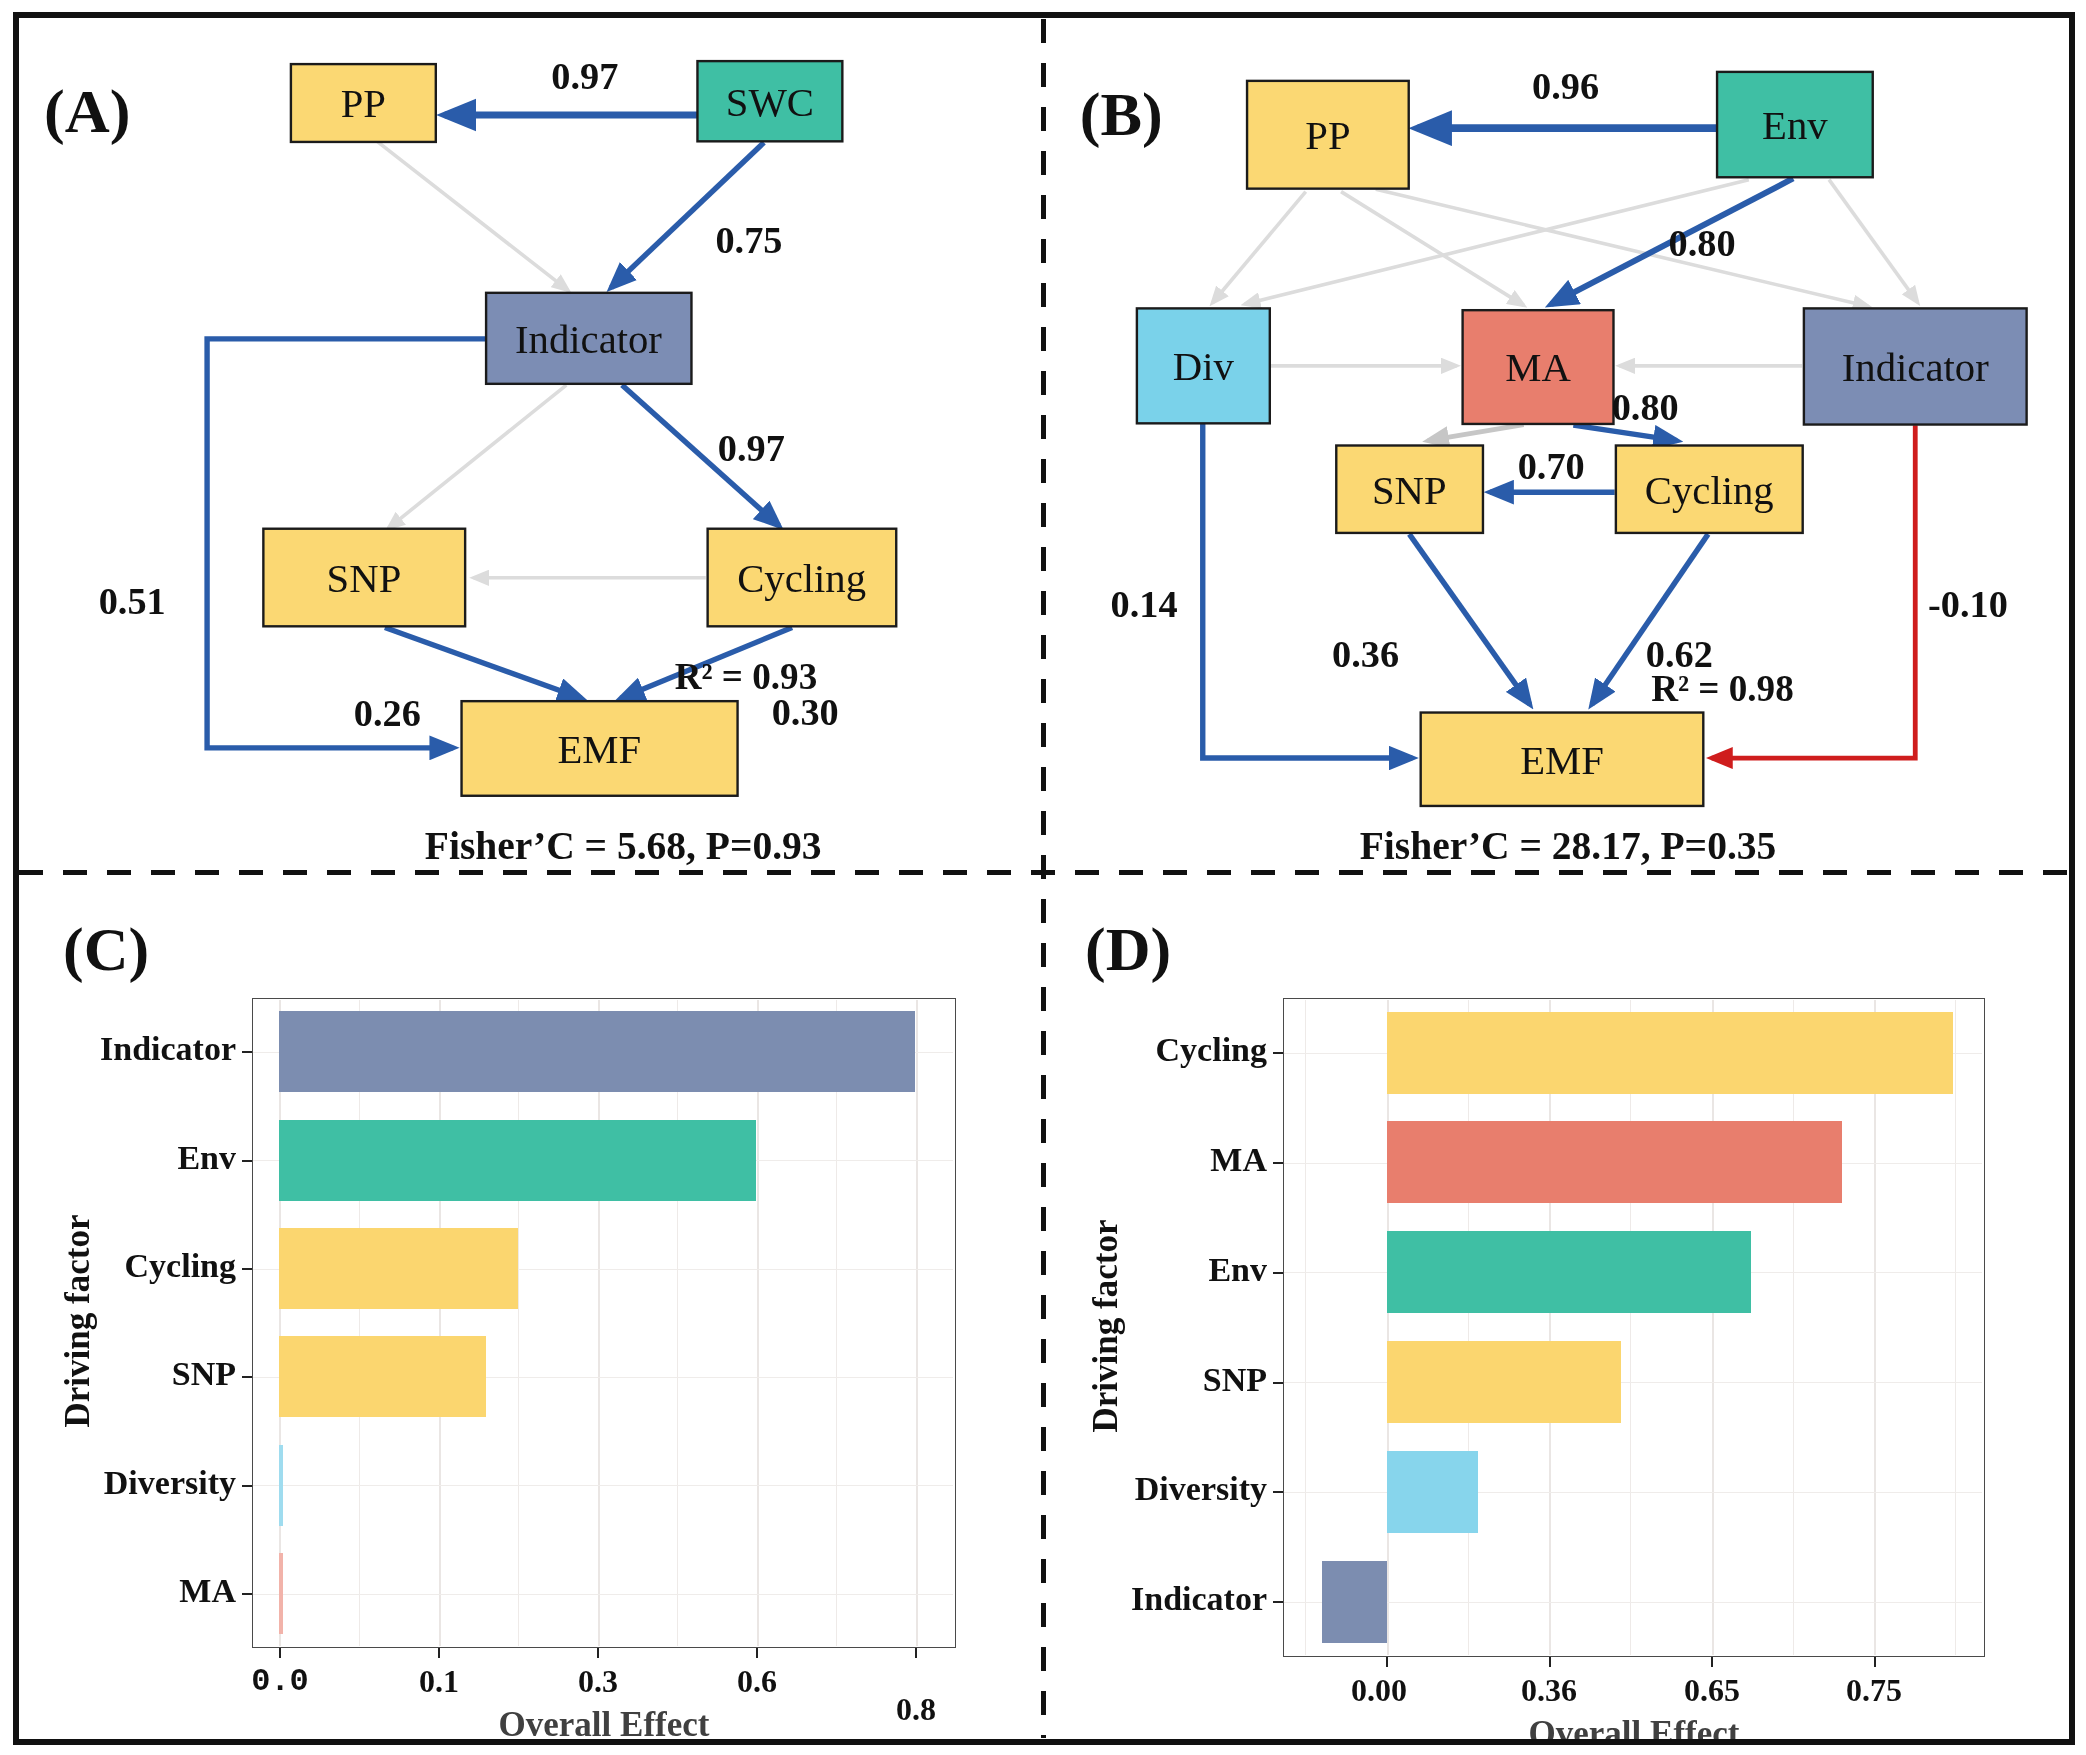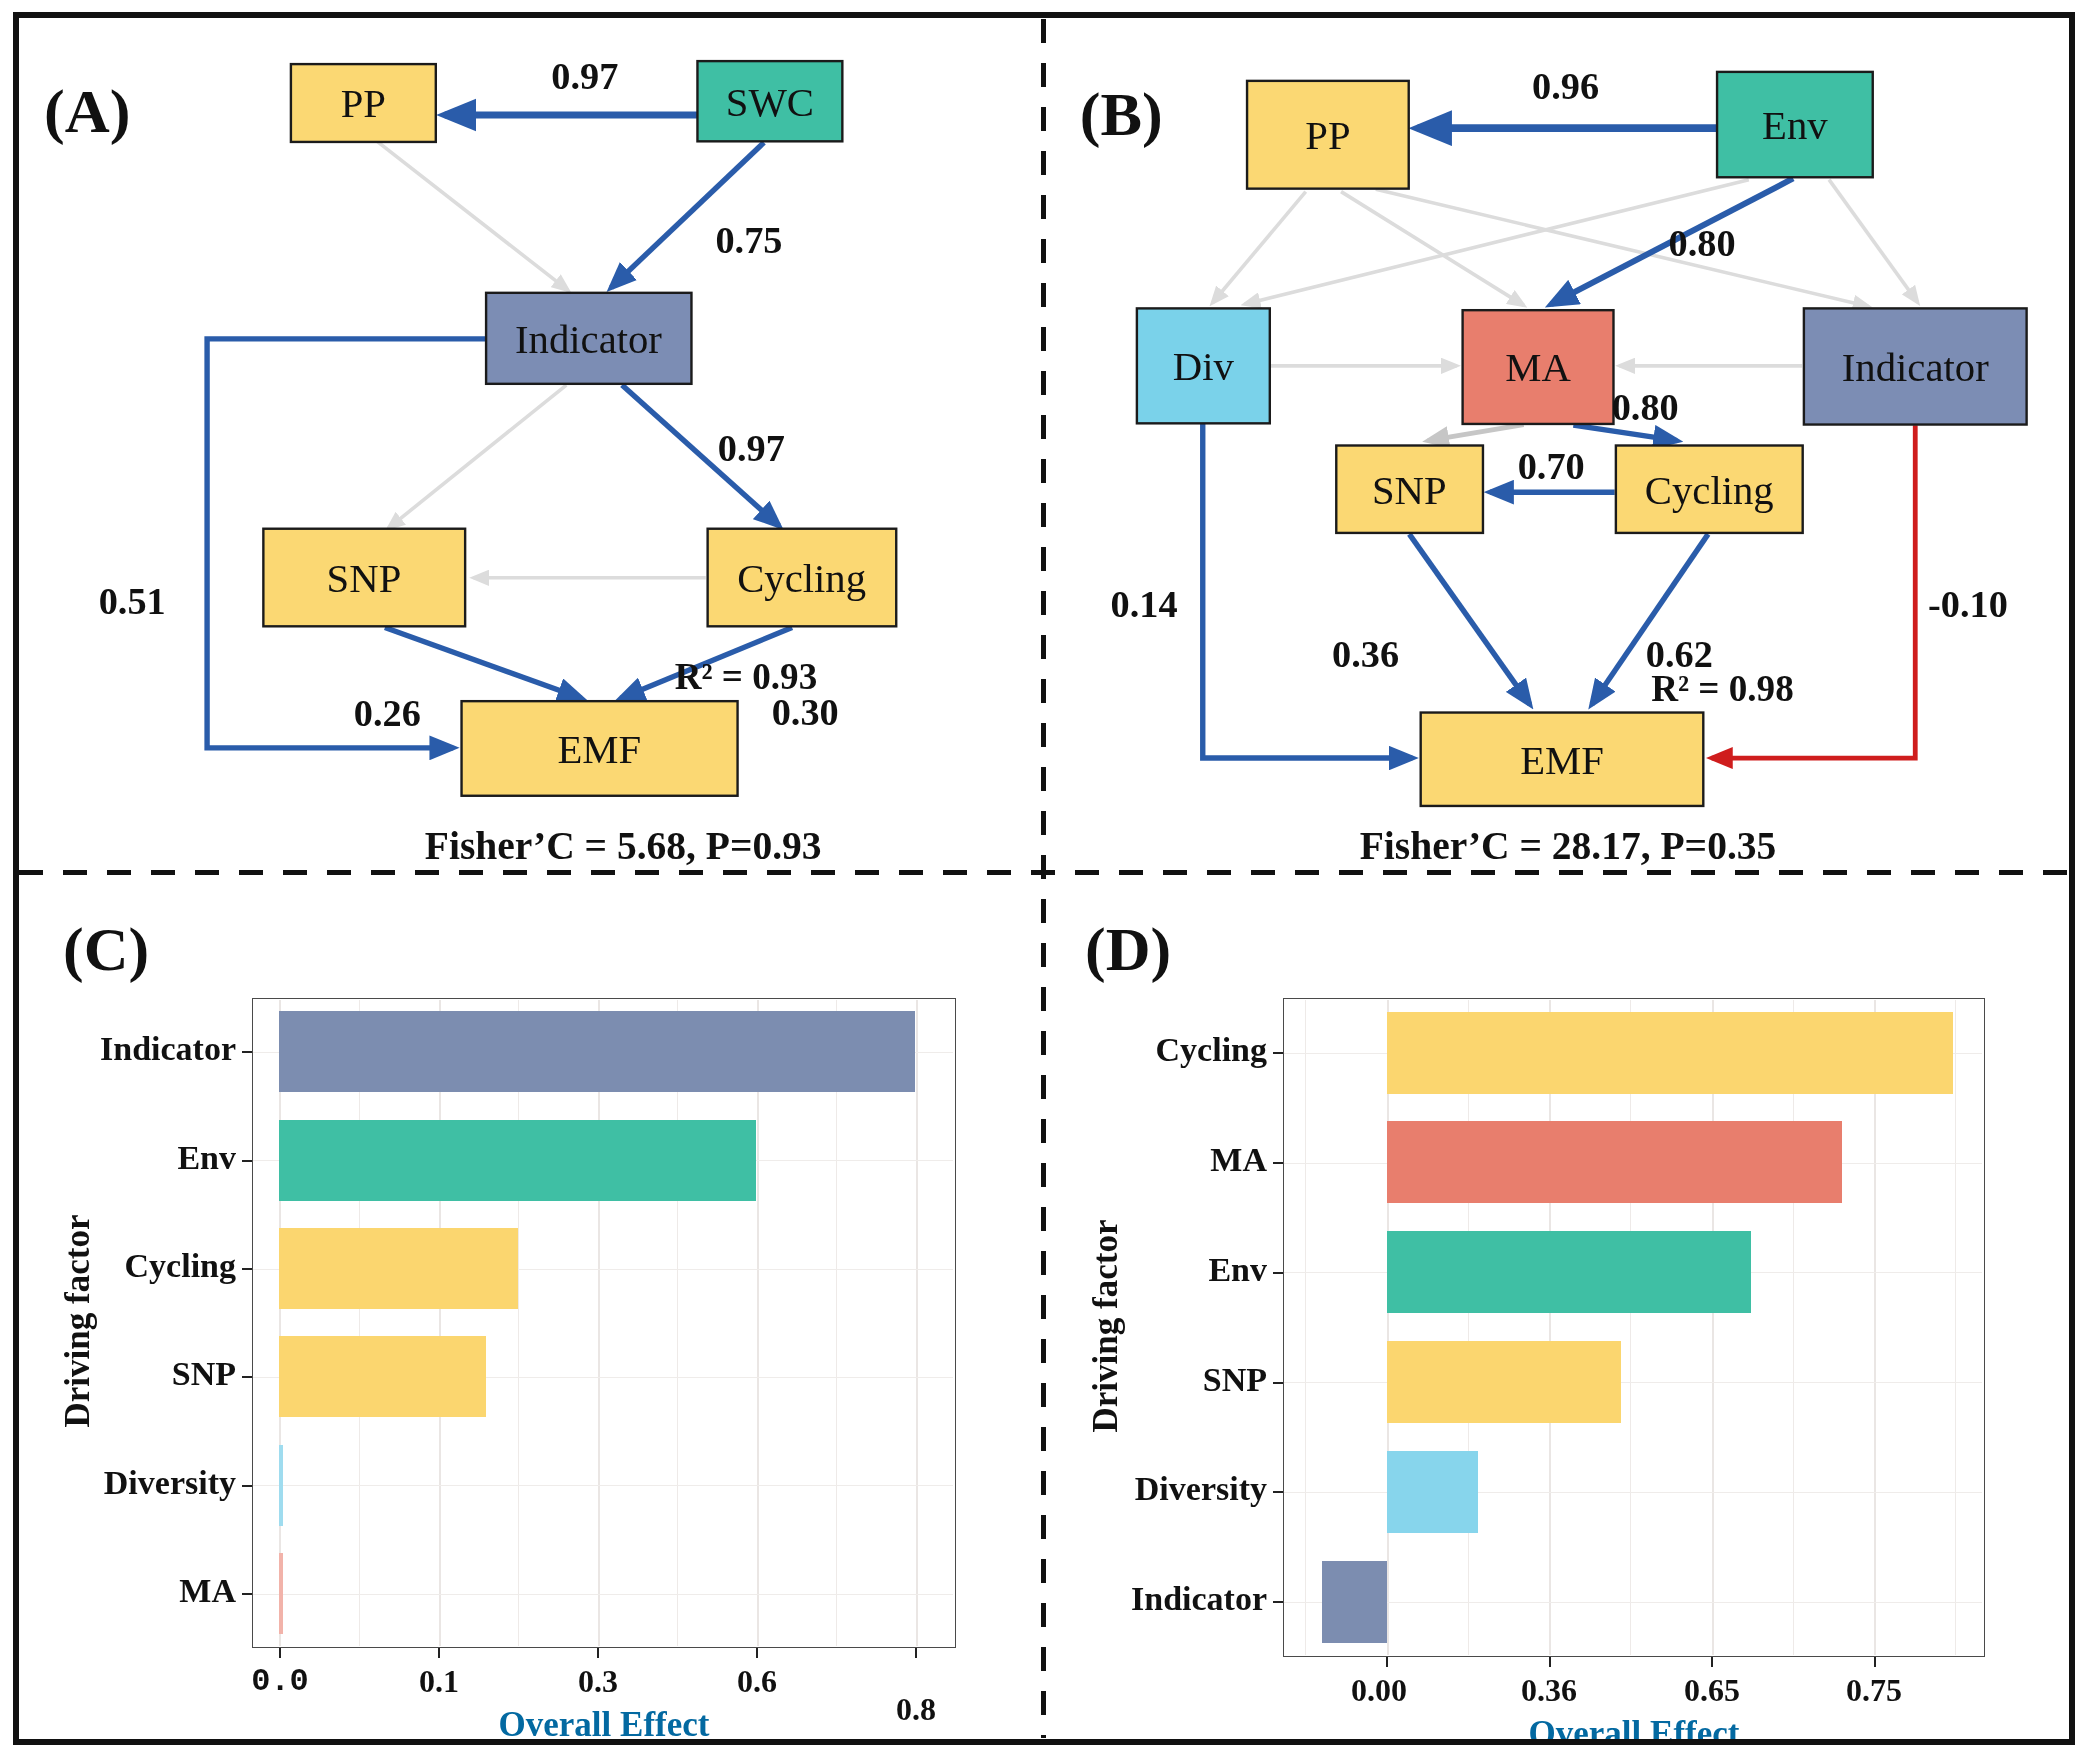--- a/index.html
+++ b/index.html
@@ -22,21 +22,21 @@
   .chart-letter{position:absolute;font-size:62px;font-weight:700;color:#111;}
   .plotbox{position:absolute;background:#ffffff;border:1.8px solid #4a4a4a;box-sizing:border-box;}
   .gridv{position:absolute;width:1.2px;background:#eeeae8;}
   .gridv.major{width:1.8px;background:#eae6e4;}
   .gridh{position:absolute;height:1.2px;background:#efecea;}
   .bar{position:absolute;}
   .ytick{position:absolute;height:1.8px;width:9.6px;background:#222;}
   .xtick{position:absolute;width:1.8px;height:9.6px;background:#222;}
   .yticklabel{position:absolute;font-size:34px;font-weight:700;color:#111;text-align:right;}
   .xticklabel{position:absolute;font-size:32px;font-weight:700;color:#111;text-align:center;width:120px;}
-  .axis-title-x{position:absolute;font-size:35px;font-weight:700;color:#0369a1;text-align:center;}
+  .axis-title-x{position:absolute;font-size:35px;font-weight:700;color:#404040;text-align:center;}
   .axis-title-y{position:absolute;font-size:35px;font-weight:700;color:#111;transform:rotate(-90deg);transform-origin:center center;white-space:nowrap;text-align:center;}
 </style>
 </head>
 <body>
 
 <div class="canvas">
 
   <section class="quad" style="left:18px;top:18px;width:1026px;height:855px;">
     <svg class="sem" width="1026" height="855" viewBox="0 0 1712 1428">
       <defs>

